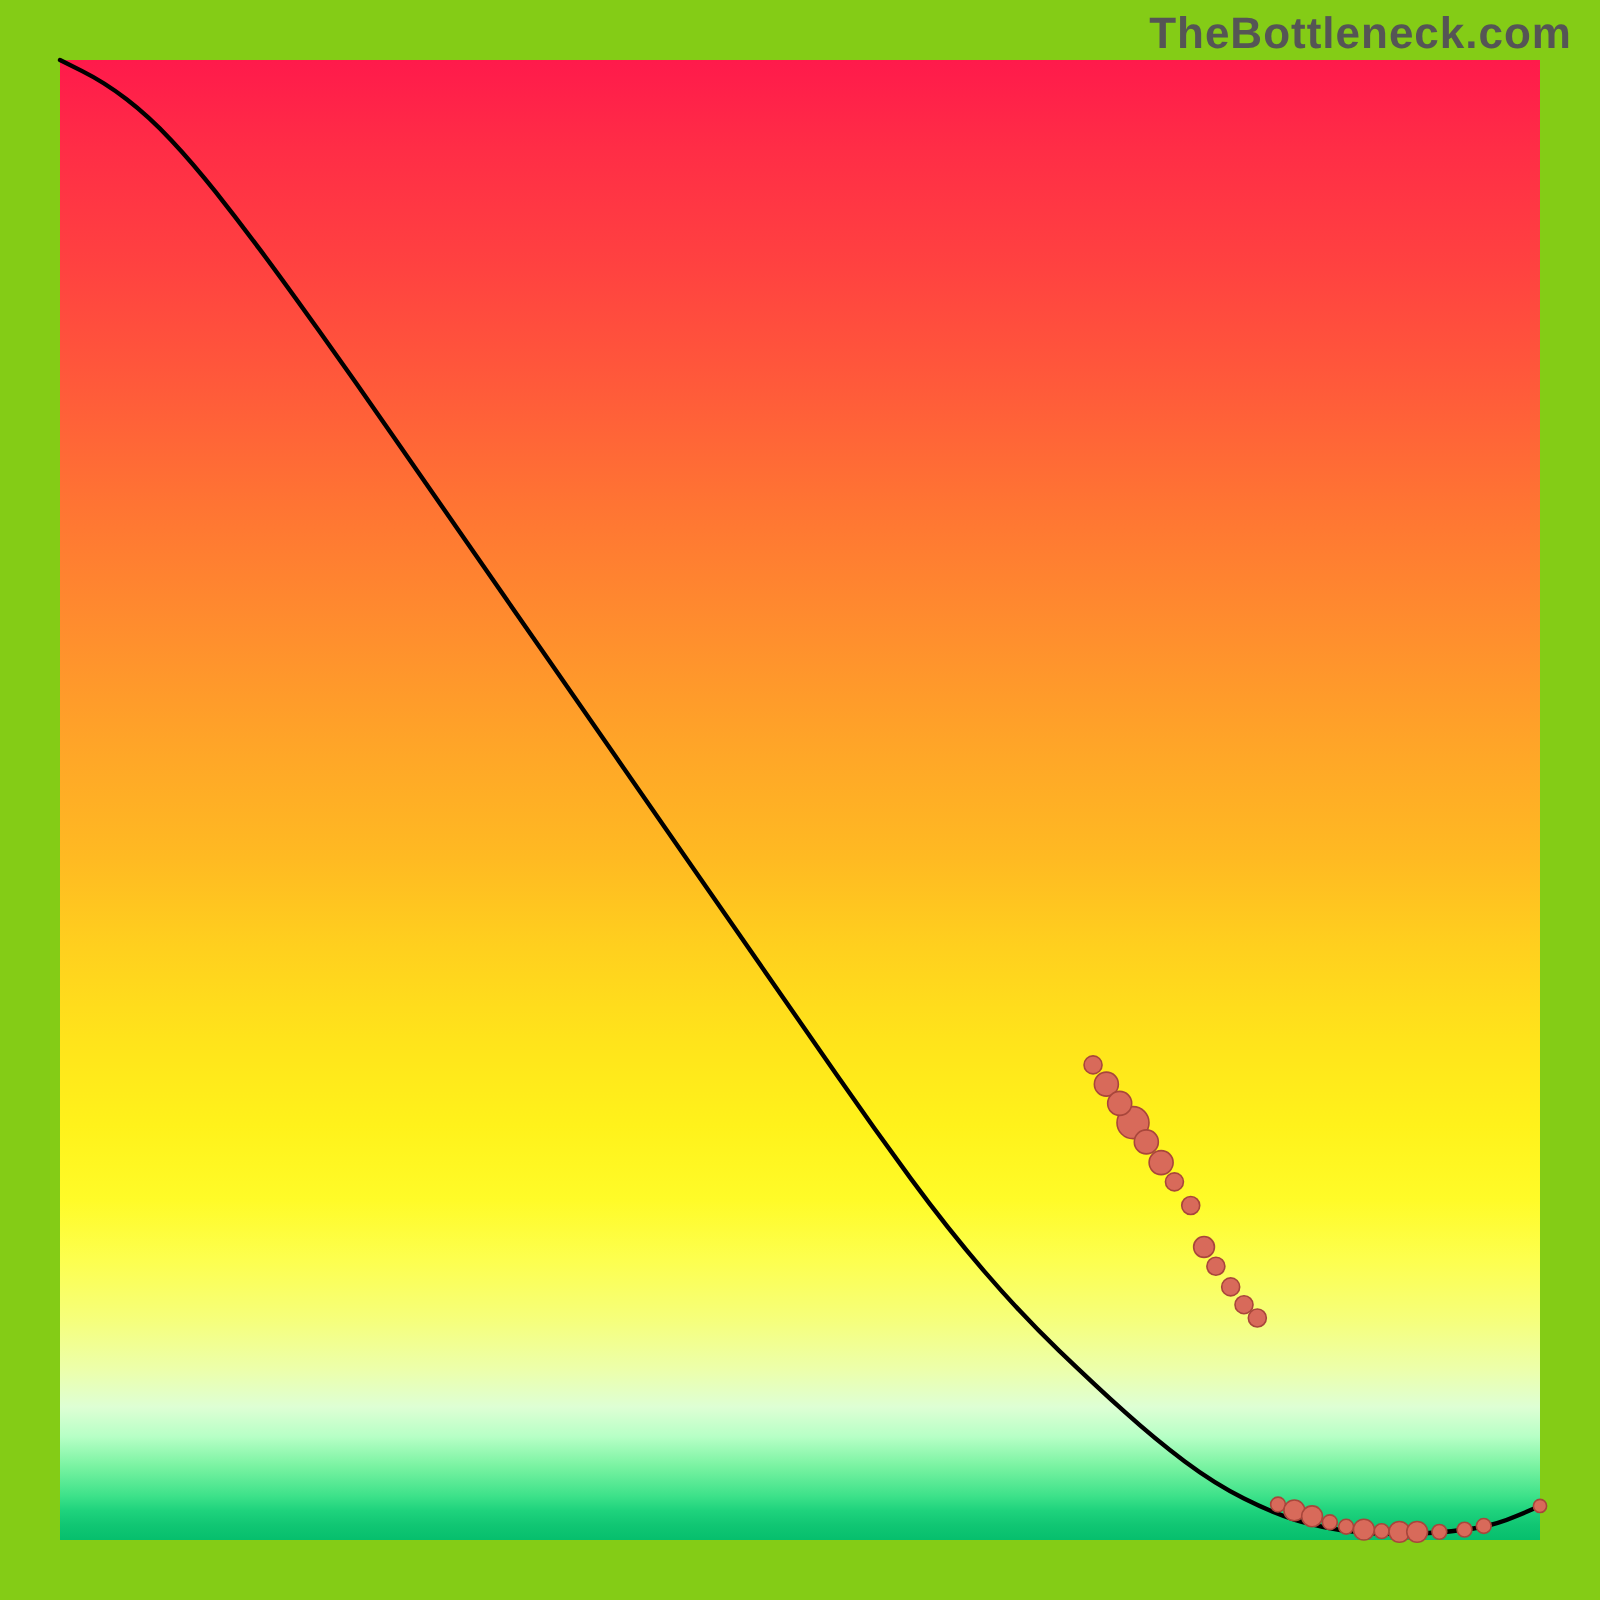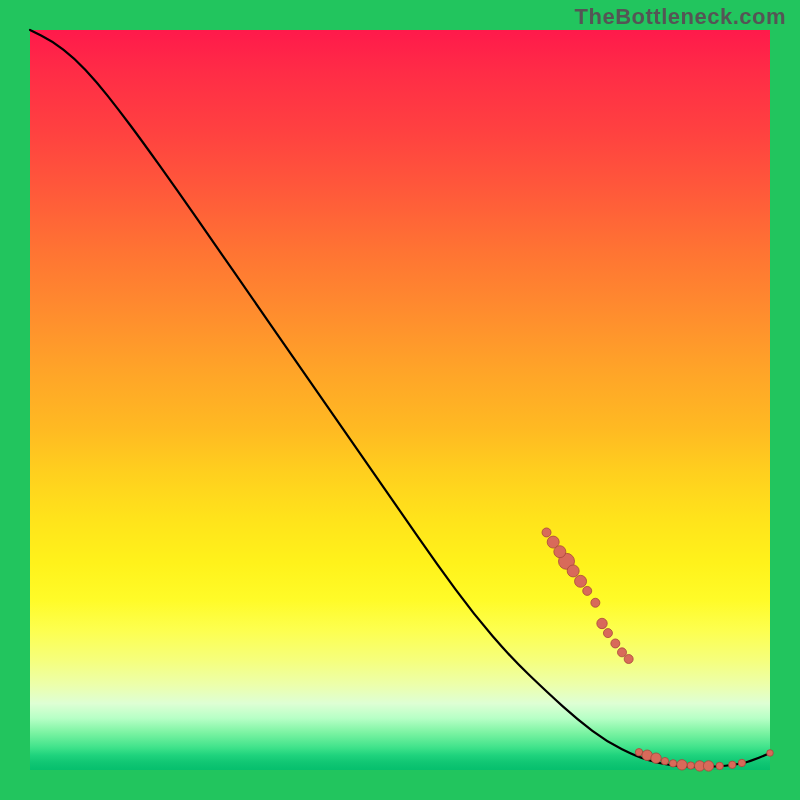--- a/index.html
+++ b/index.html
@@ -8,21 +8,21 @@
     width: 800px;
     height: 800px;
     background: #000;
     overflow: hidden;
     font-family: Arial, Helvetica, sans-serif;
   }
   .stage {
     position: relative;
     width: 800px;
     height: 800px;
-    background: #22c55e;
+    background: #84cc16;
   }
   .watermark {
     position: absolute;
     top: 4px;
     right: 14px;
     color: #555;
     font-size: 22px;
     font-weight: 600;
     letter-spacing: 0.5px;
     z-index: 5;

